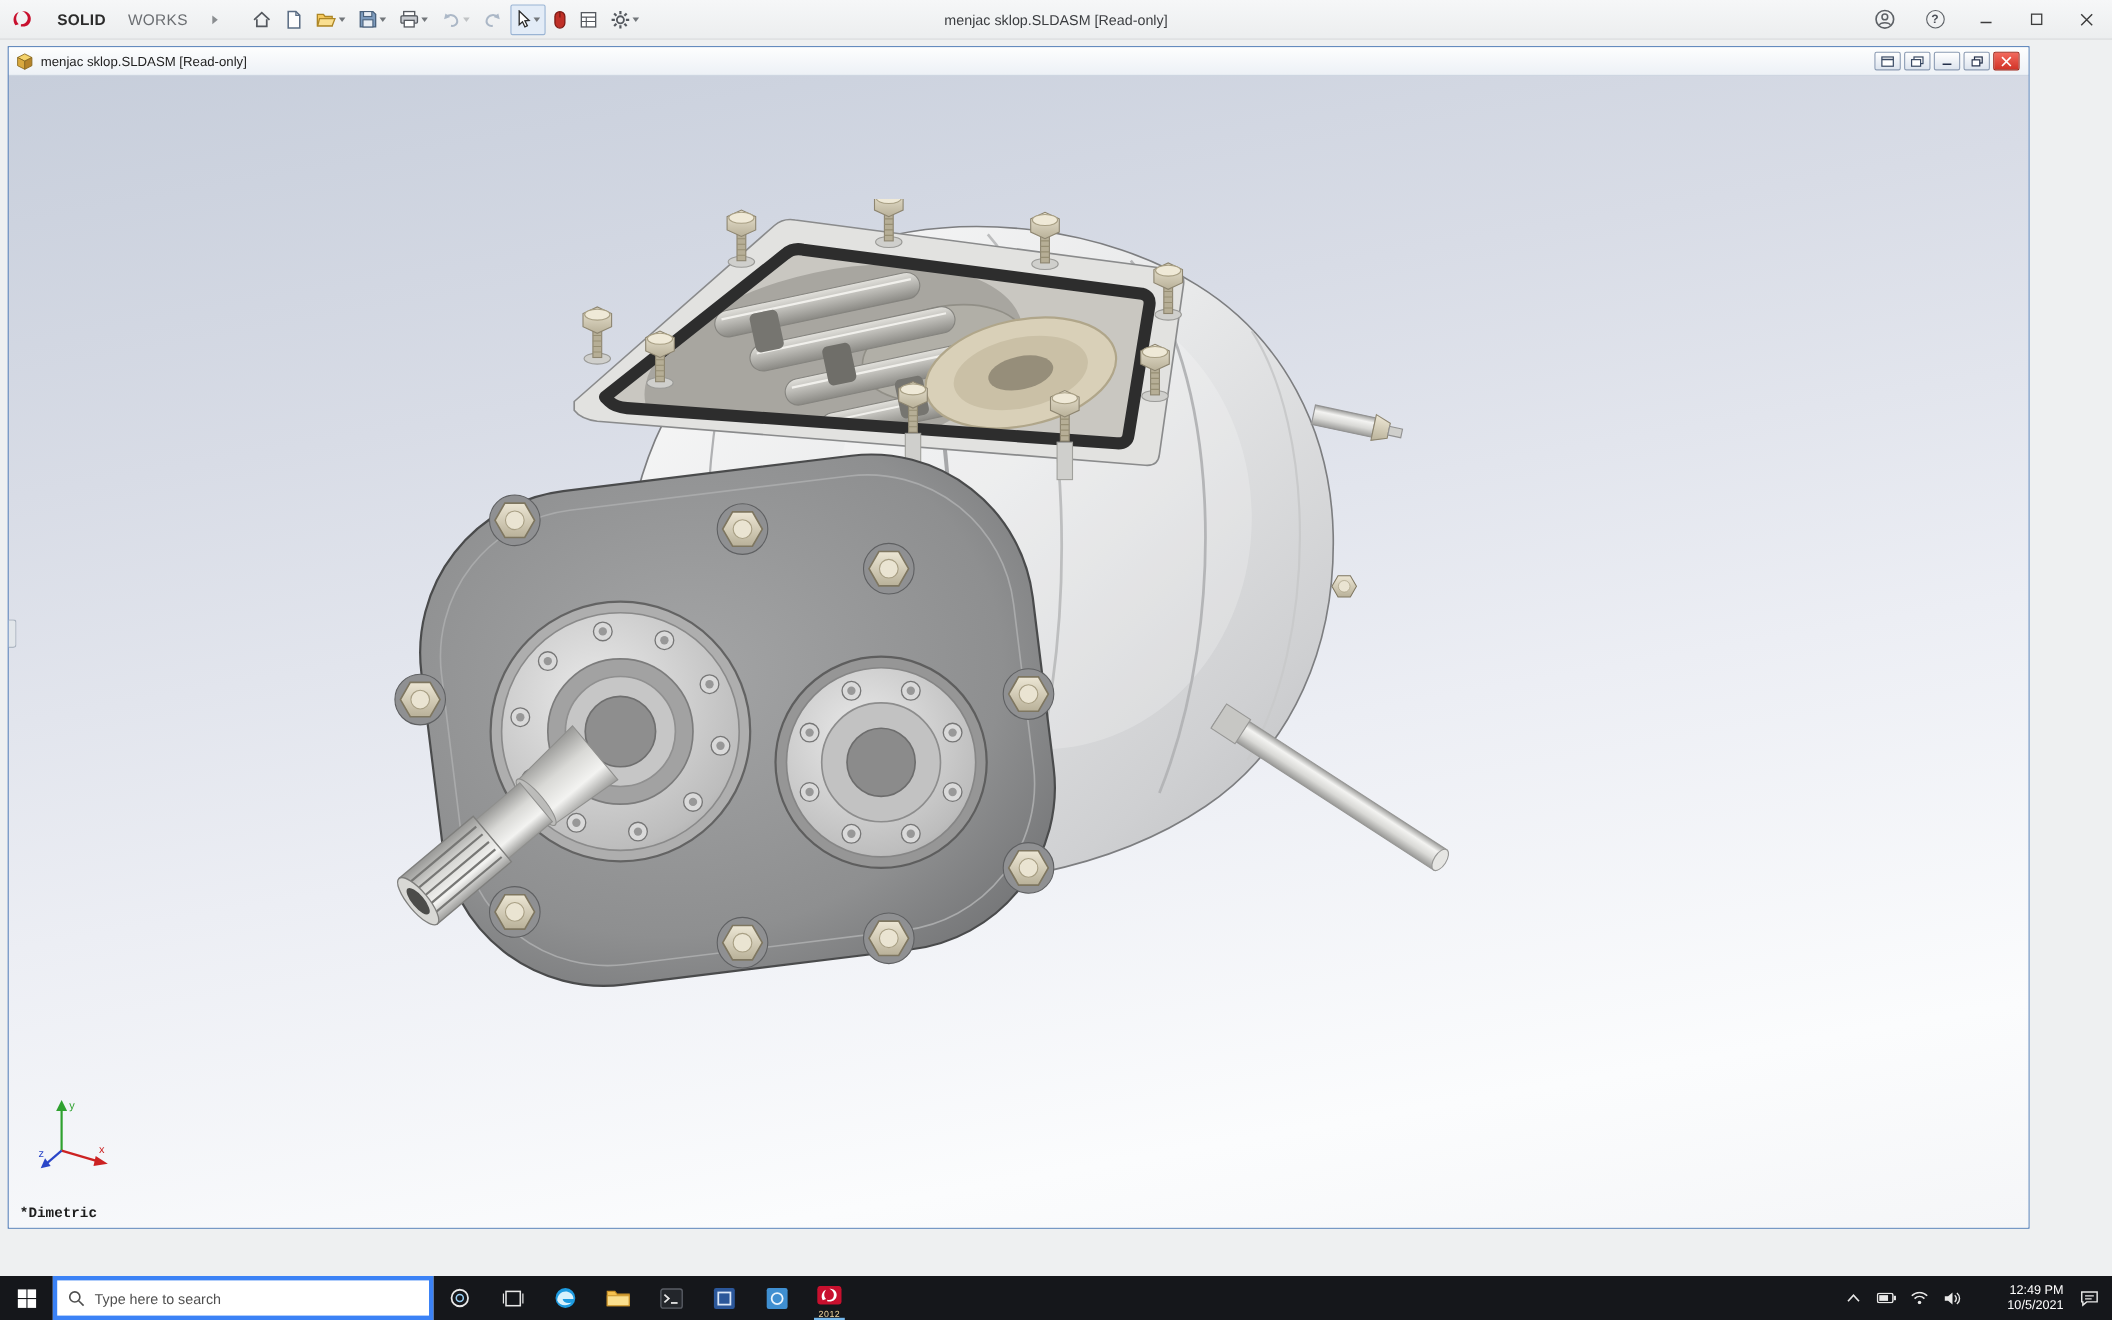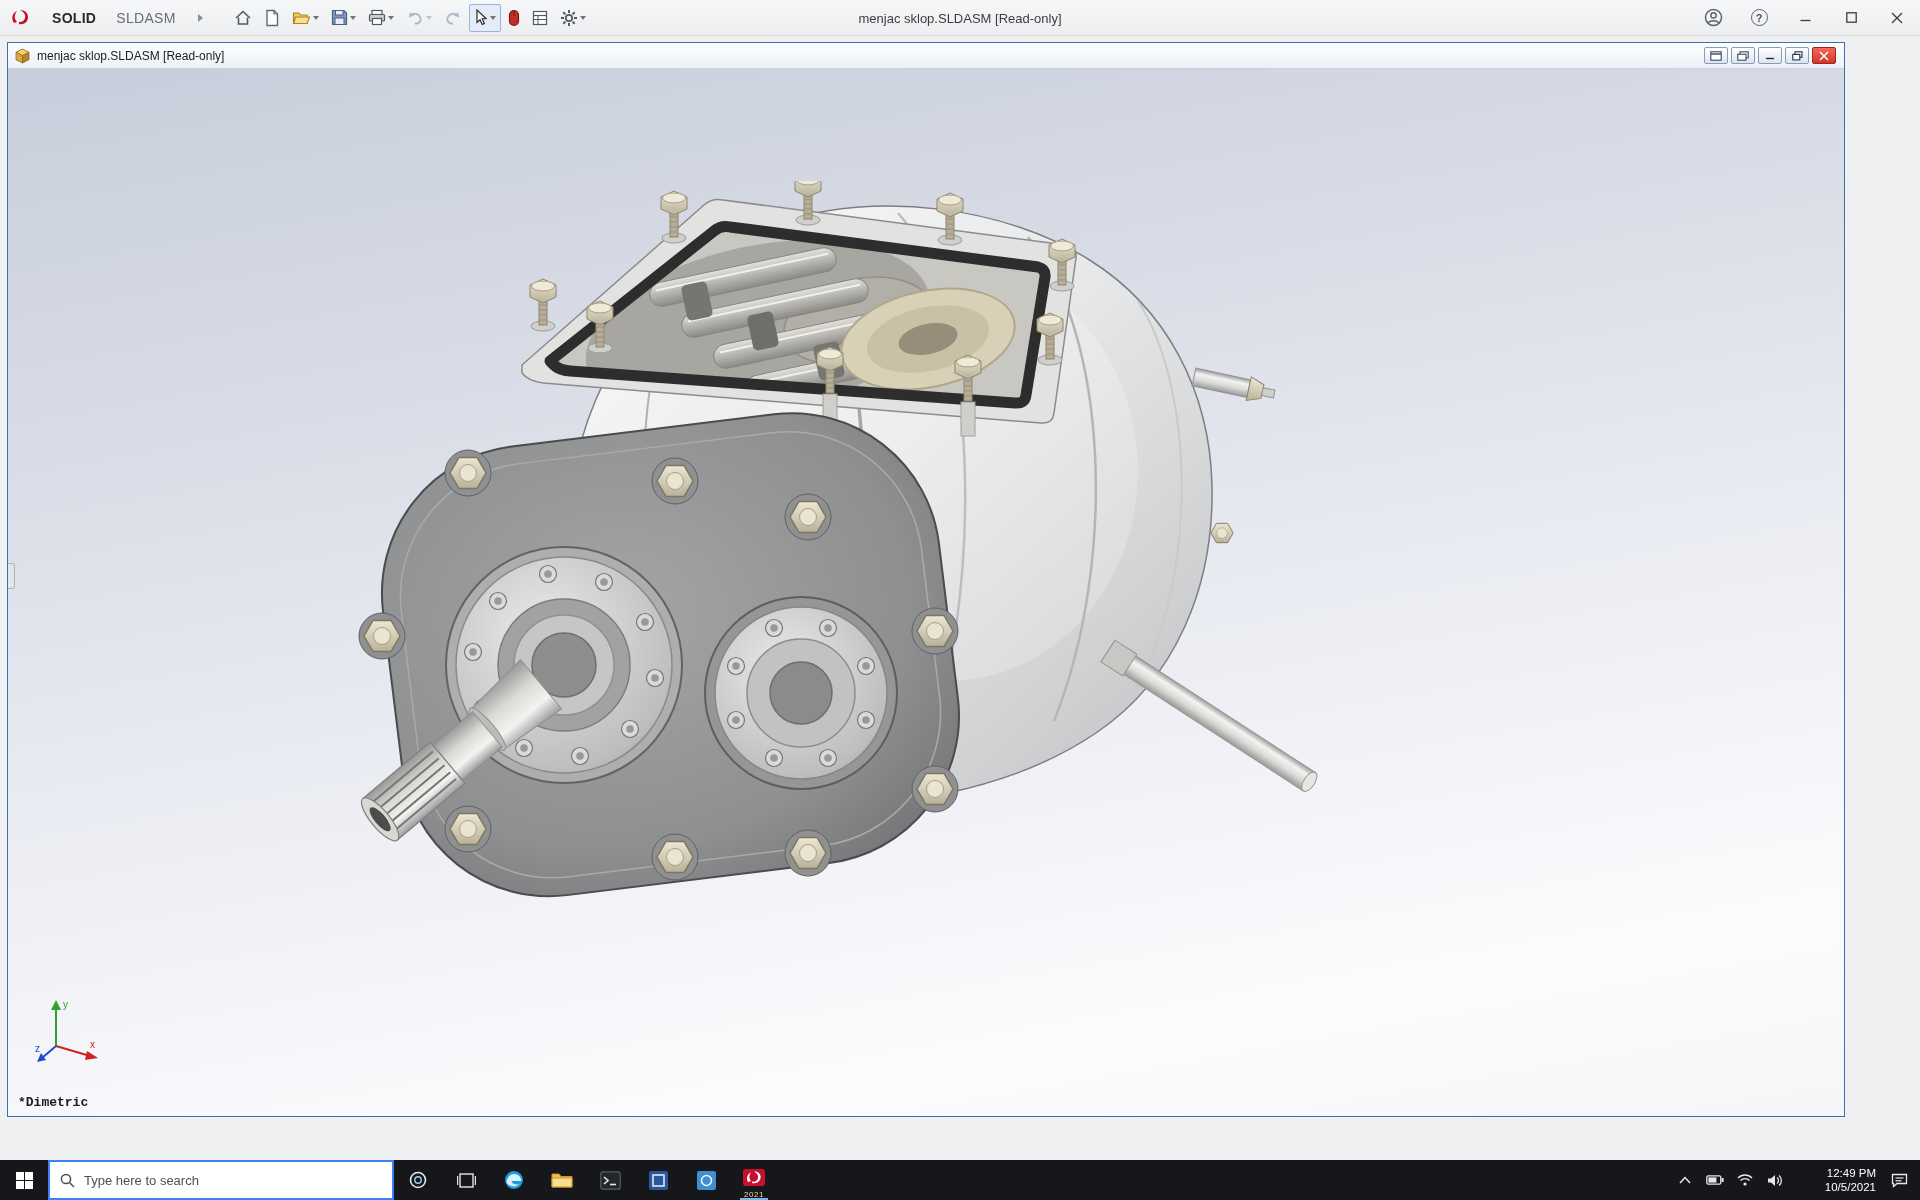--- a/index.html
+++ b/index.html
@@ -45,21 +45,21 @@
   .model-svg { position:absolute; left:330px; top:112px; }
   .triad-svg { position:absolute; left:26px; bottom:46px; }
   .view-label { position:absolute; left:10px; bottom:6px; font-size:13px; font-weight:bold; color:#1d1d1d;font-family:Liberation Mono, monospace; }
   .pane-handle { position:absolute; left:0px; top:520px; width:7px; height:26px;
     background:#e2e6ea; border:1px solid #aab3bf; border-left:none; border-radius:0 3px 3px 0; }
 
   
   .taskbar { position:absolute; left:0; right:0; bottom:0; height:40px; background:#15171b;
     display:flex; align-items:stretch; z-index:40; }
   .tk-btn { width:48px; display:flex; align-items:center; justify-content:center; background:none; border:none; }
-  .tk-search { width:346px; background:#ffffff; border:2px solid #3b82f6; display:flex; align-items:center; gap:9px; padding:0 10px; }
+  .tk-search { width:346px; background:#ffffff; border:4px solid #3b82f6; display:flex; align-items:center; gap:9px; padding:0 10px; }
   .tk-search input { border:none; outline:none; font-size:13px; color:#4a4a4a; width:270px; background:transparent; font-family:inherit; }
   .tk-search input::placeholder { color:#4f4f4f; }
   .tk-app { position:relative; width:48px; display:flex; align-items:center; justify-content:center; background:none; border:none; }
   .tk-app.open::after { content:""; position:absolute; bottom:0; left:10px; right:10px; height:2px; background:#76b9ed; }
   .sw-badge { position:absolute; bottom:1px; left:0; right:0; text-align:center; font-size:8px; color:#f3d9a0; letter-spacing:.5px; }
   .tray { margin-left:auto; display:flex; align-items:center; }
   .tray-btn { width:30px; height:40px; display:flex; align-items:center; justify-content:center; background:none; border:none; }
   .clock { width:88px; text-align:center; color:#fff; font-size:11.5px; line-height:14px; padding:0 2px; }
   .action-btn { width:42px; height:40px; display:flex; align-items:center; justify-content:center; background:none; border:none; }
 </style>
@@ -68,21 +68,21 @@
 
 <div class="screen">
 
   <header class="app-titlebar">
     <div class="brand">
       <svg width="22" height="22" viewBox="0 0 22 22">
         <path d="M4,16 C1,12 2,6 7,4 C4,8 4,12 7,15 Z" fill="#c8102e"></path>
         <path d="M9,17 C14,18 18,15 18,10 C18,6 15,3 10,3 C14,5 16,8 15,11 C14,14 12,15 9,15 Z" fill="#c8102e"></path>
       </svg>
       <span class="brand-solid">SOLID</span>
-        <span class="brand-works">SLDASM</span>
+        <span class="brand-works">WORKS</span>
       <span class="caret-right"></span>
     </div>
 
     <div class="toolbar">
       <button class="tb-btn">
         <svg width="18" height="18" viewBox="0 0 18 18">
           <path d="M2,9 L9,2.5 L16,9" fill="none" stroke="#55595f" stroke-width="1.6"></path>
           <path d="M4.5,8.5 V15 H13.5 V8.5" fill="none" stroke="#55595f" stroke-width="1.6"></path>
         </svg>
       </button>
@@ -577,21 +577,21 @@
         <rect x="1" y="1" width="19" height="19" rx="2" fill="#3f8fd1"></rect>
         <circle cx="10.5" cy="10.5" r="5" fill="none" stroke="#eaf4fc" stroke-width="1.6"></circle>
       </svg>
     </button>
     <button class="tk-app open">
       <svg width="24" height="22" viewBox="0 0 24 22">
         <rect x="1" y="0" width="22" height="17" rx="3" fill="#c8102e"></rect>
         <path d="M6,13 C4,10 5,5 9,3.5 C6.7,6.5 6.8,9.7 9,12 Z" fill="#ffffff"></path>
         <path d="M10,14 C15,15 19,12 18.6,7.5 C18.3,4.5 15.8,2.6 12,2.6 C15.3,4.3 16.8,7 15.8,9.8 C15,12.2 12.8,13.4 10,12.6 Z" fill="#ffffff"></path>
       </svg>
-      <span class="sw-badge">2021</span>
+      <span class="sw-badge">2012</span>
     </button>
 
     <div class="tray">
       <button class="tray-btn">
         <svg width="12" height="8" viewBox="0 0 12 8">
           <path d="M1,7 L6,1.5 L11,7" fill="none" stroke="#e8e8e8" stroke-width="1.5"></path>
         </svg>
       </button>
       <button class="tray-btn">
         <svg width="18" height="10" viewBox="0 0 18 10">

